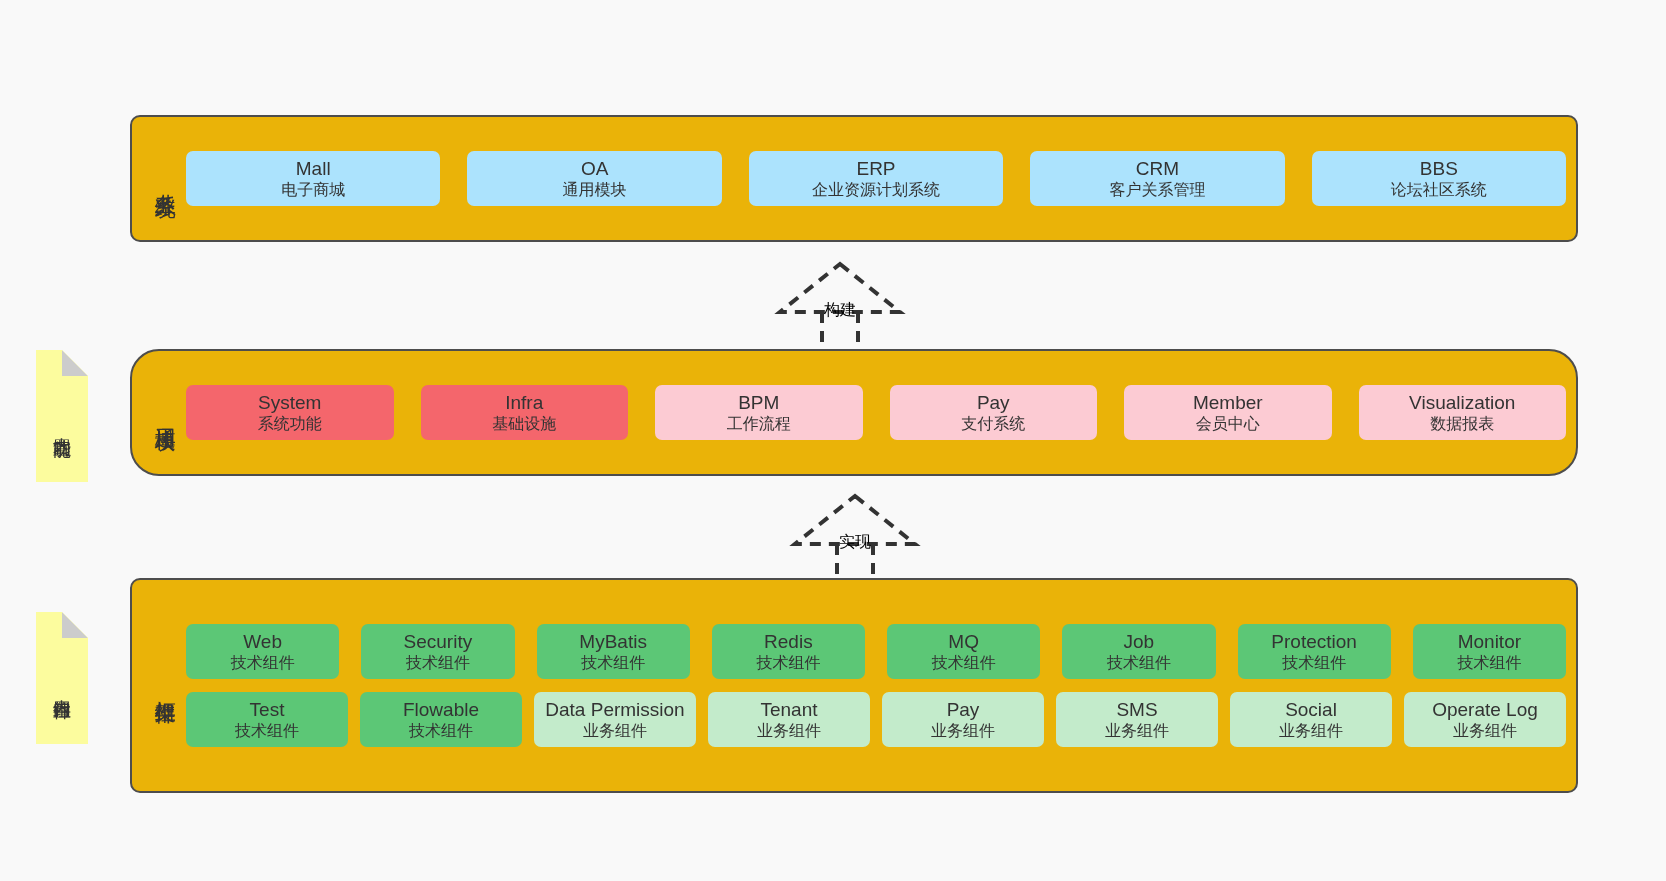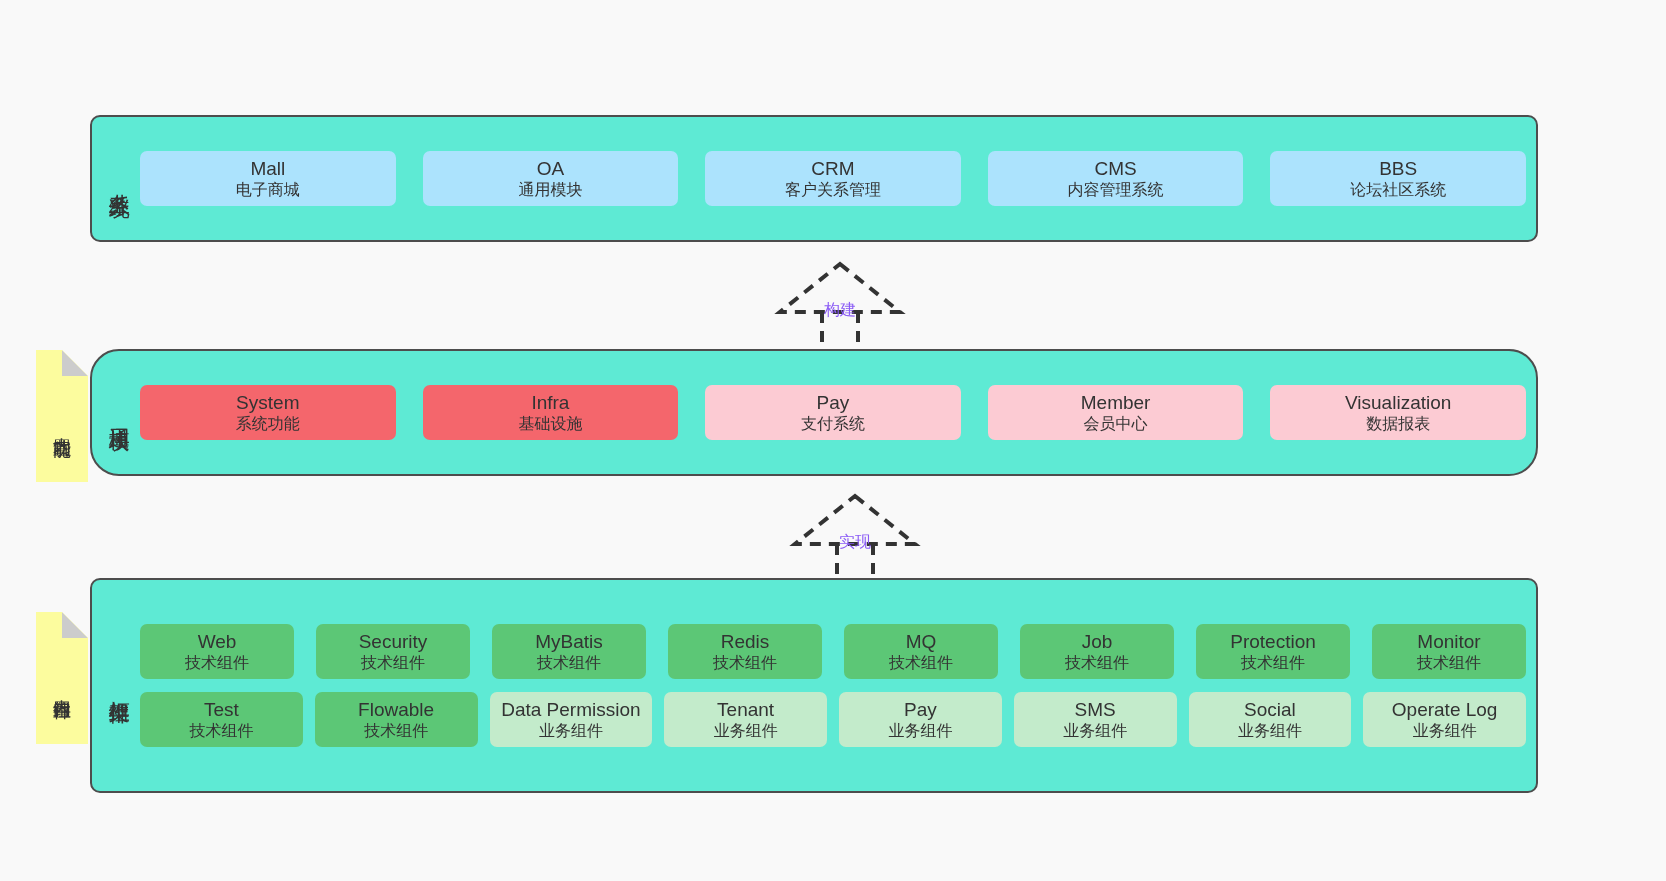--- a/index.html
+++ b/index.html
@@ -13,26 +13,27 @@
     color: #333333;
     overflow: hidden;
     position: relative;
   }
 
   #canvas { position: relative; width: 1666px; height: 881px; }
 
   
   .layer {
     position: absolute;
-    background: #5eead4;
+    background: #eab308;
     border: 2px solid #4d4d4d;
     border-radius: 10px;
     display: flex;
     align-items: stretch;
-    padding: 8px 10px 8px 6px;
+    padding: 8px 10px 8px 12px;
+    margin-left: 40px;
   }
 
   
   .layer-caption {
     writing-mode: vertical-rl;
     text-orientation: upright;
     font-size: 21px;
     line-height: 1.08;
     letter-spacing: 1px;
     color: #333;
@@ -109,21 +110,21 @@
     white-space: nowrap;
     margin-top: 18px;
   }
 
   
   .connector { position: absolute; }
   .connector svg { display: block; overflow: visible; }
   .connector-label {
     position: absolute;
     font-size: 16px;
-    color: #8b5cf6;
+    color: #000000;
     background: transparent;
     white-space: nowrap;
     padding: 0 2px;
   }
 </style>
 </head>
 <body>
 
 <div id="canvas">
 
@@ -133,26 +134,26 @@
       <div class="row">
         <div class="card c-blue">
           <span class="en">Mall</span>
           <span class="cn">电子商城</span>
         </div>
         <div class="card c-blue">
           <span class="en">OA</span>
           <span class="cn">通用模块</span>
         </div>
         <div class="card c-blue">
+          <span class="en">ERP</span>
+          <span class="cn">企业资源计划系统</span>
+        </div>
+        <div class="card c-blue">
           <span class="en">CRM</span>
           <span class="cn">客户关系管理</span>
-        </div>
-        <div class="card c-blue">
-          <span class="en">CMS</span>
-          <span class="cn">内容管理系统</span>
         </div>
         <div class="card c-blue">
           <span class="en">BBS</span>
           <span class="cn">论坛社区系统</span>
         </div>
       </div>
     </div>
   </div>
 
   <div class="connector" id="conn-build" style="left:760px; top:260px; width:160px; height:90px;">
@@ -176,20 +177,24 @@
       <div class="row">
         <div class="card c-red">
           <span class="en">System</span>
           <span class="cn">系统功能</span>
         </div>
         <div class="card c-red">
           <span class="en">Infra</span>
           <span class="cn">基础设施</span>
         </div>
         <div class="card c-pink">
+          <span class="en">BPM</span>
+          <span class="cn">工作流程</span>
+        </div>
+        <div class="card c-pink">
           <span class="en">Pay</span>
           <span class="cn">支付系统</span>
         </div>
         <div class="card c-pink">
           <span class="en">Member</span>
           <span class="cn">会员中心</span>
         </div>
         <div class="card c-pink">
           <span class="en">Visualization</span>
           <span class="cn">数据报表</span>

